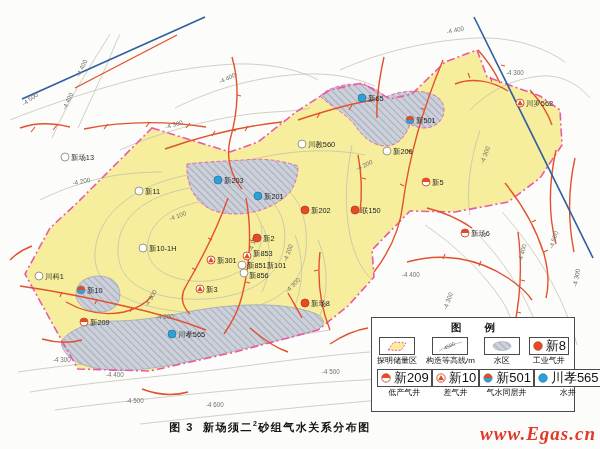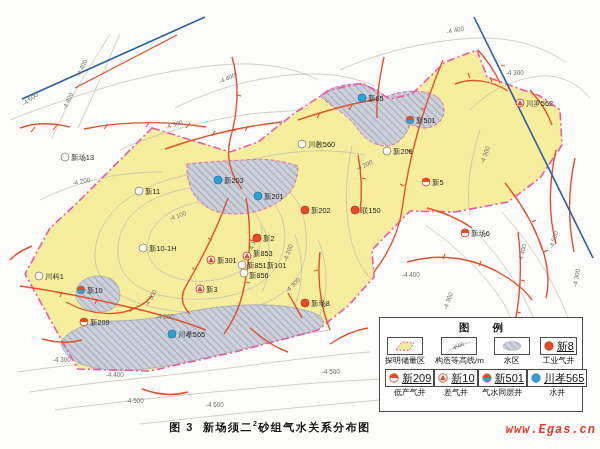--- a/index.html
+++ b/index.html
@@ -5,46 +5,46 @@
   html,body{margin:0;padding:0;}
   body{
     width:600px;height:449px;position:relative;overflow:hidden;
     background:#fcfcfa;
     font-family:"Liberation Sans",sans-serif;
   }
   #map-svg{position:absolute;left:0;top:0;}
   .wlabel{font-size:7.4px;fill:#1f1f1f;font-family:"Liberation Sans",sans-serif;}
   .clabel{font-size:6.3px;fill:#73736a;font-family:"Liberation Sans",sans-serif;}
   .legend{
-    position:absolute;left:379px;top:317px;width:204px;height:95px;
+    position:absolute;left:371px;top:317px;width:204px;height:95px;
     background:#ffffff;border:1.5px solid #4a4a4a;box-sizing:border-box;
     padding:2px 5px 2px 5px;z-index:5;
   }
   .legend-title{
     text-align:center;font-size:10.5px;color:#111;font-weight:bold;
     letter-spacing:10px;padding-left:10px;margin:1px 0 2px 0;
   }
   .legend-row{display:flex;justify-content:space-between;align-items:flex-start;margin-bottom:3px;}
   .legend-item{display:flex;flex-direction:column;align-items:center;}
   .sym-box{
     border:1px solid #4a4a4a;background:#fff;height:16px;min-width:28px;
     display:flex;align-items:center;justify-content:center;padding:0 2px;
   }
   .sym-box svg{display:block;}
-  .sym-well-name{font-size:11px;color:#111;margin-left:1px;white-space:nowrap;text-decoration:underline;}
+  .sym-well-name{font-size:13px;color:#111;margin-left:1px;white-space:nowrap;}
   .legend-label{font-size:8px;color:#111;margin-top:0;white-space:nowrap;}
   .caption{
     position:absolute;left:0;right:60px;top:420px;text-align:center;
     font-size:11px;font-weight:bold;color:#151515;letter-spacing:1.5px;z-index:4;
   }
   .caption sup{font-size:7px;}
   .watermark{
     position:absolute;right:4px;top:423px;z-index:6;
-    font-family:Liberation Mono, monospace;font-style:italic;font-weight:bold;
-    font-size:12px;color:#e03a2c;letter-spacing:1px;
+    font-family:Liberation Serif, serif;font-style:italic;font-weight:bold;
+    font-size:19px;color:#e03a2c;letter-spacing:1px;
   }
 </style>
 </head>
 <body>
 
 <svg id="map-svg" width="600" height="449" viewBox="0 0 600 449">
   <defs>
     <pattern id="hatch" patternUnits="userSpaceOnUse" width="5" height="5" patternTransform="rotate(-45)">
       <rect width="5" height="5" fill="#ccd0d9"></rect>
       <line x1="0" y1="0" x2="0" y2="5" stroke="#9aa2b5" stroke-width="1.5"></line>

